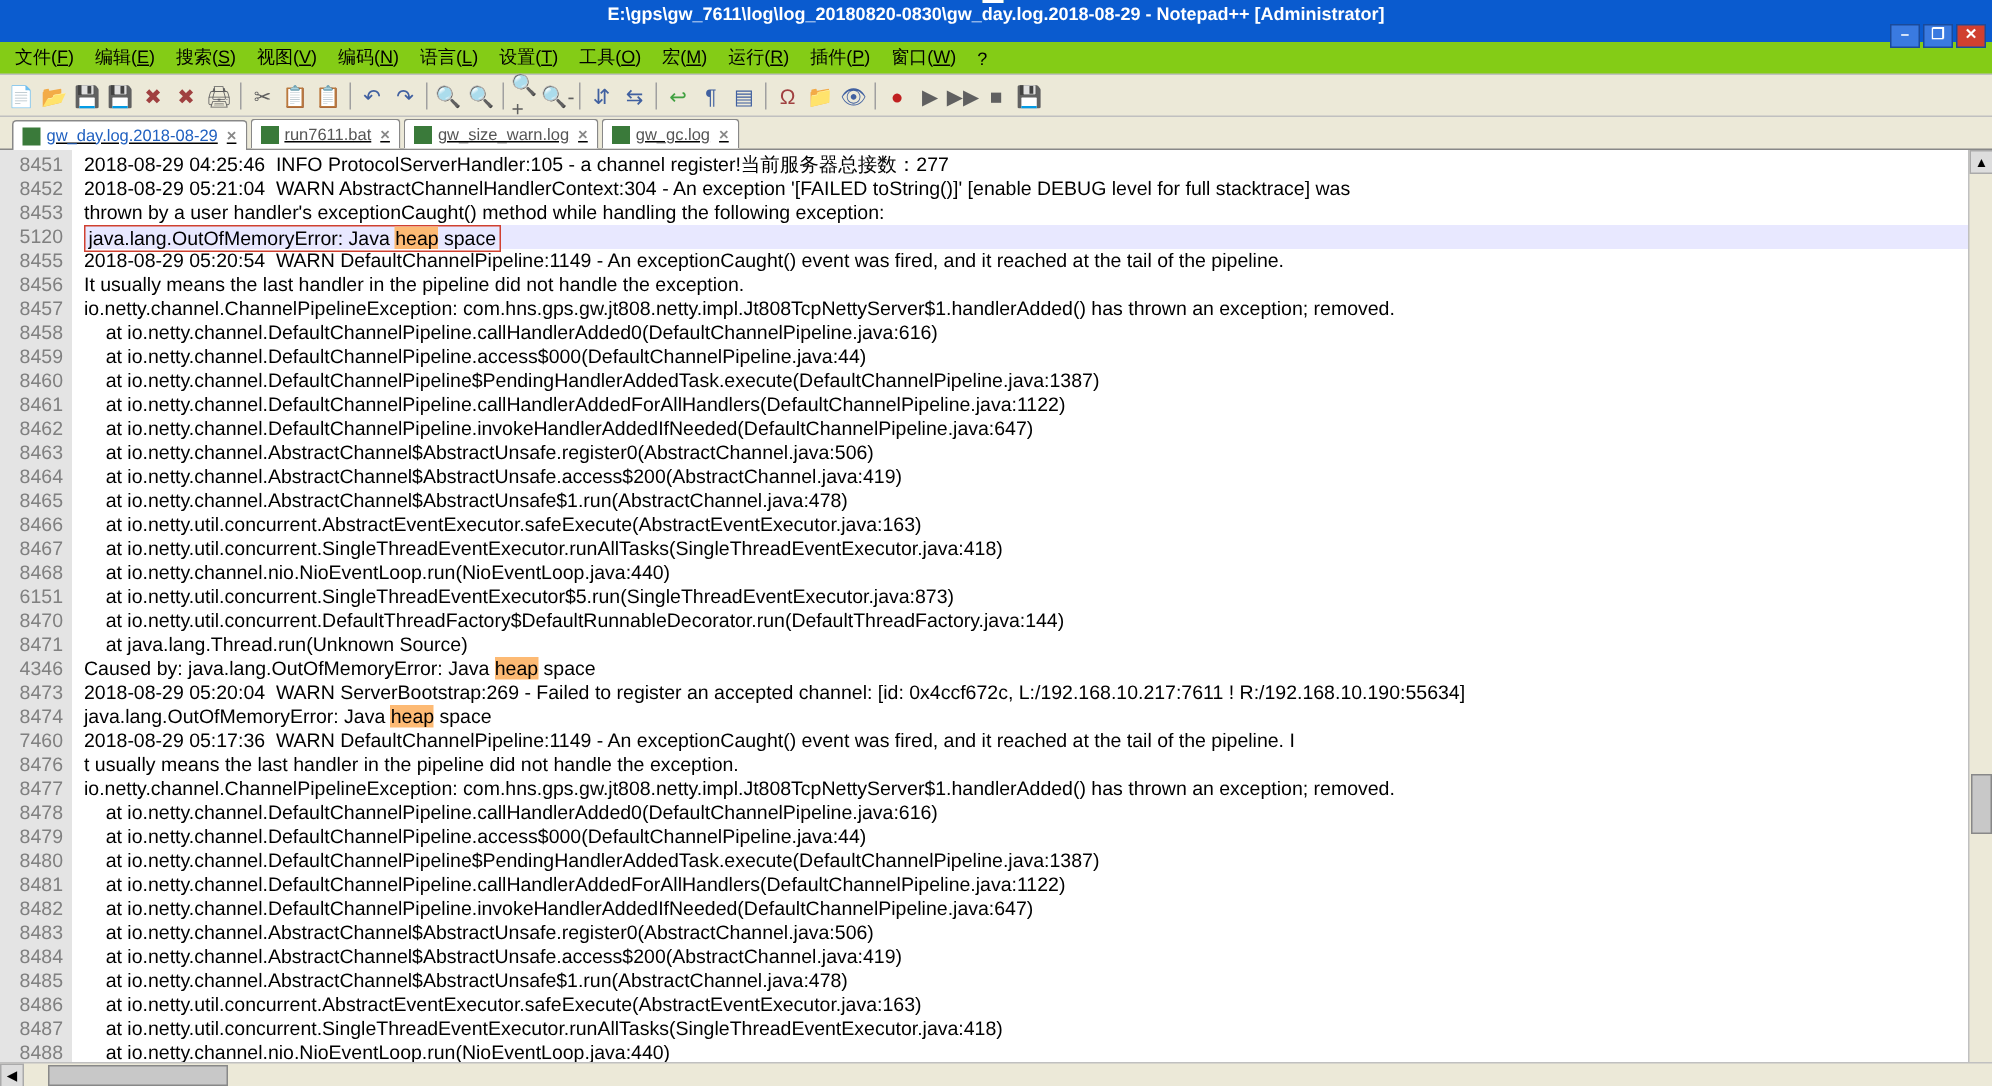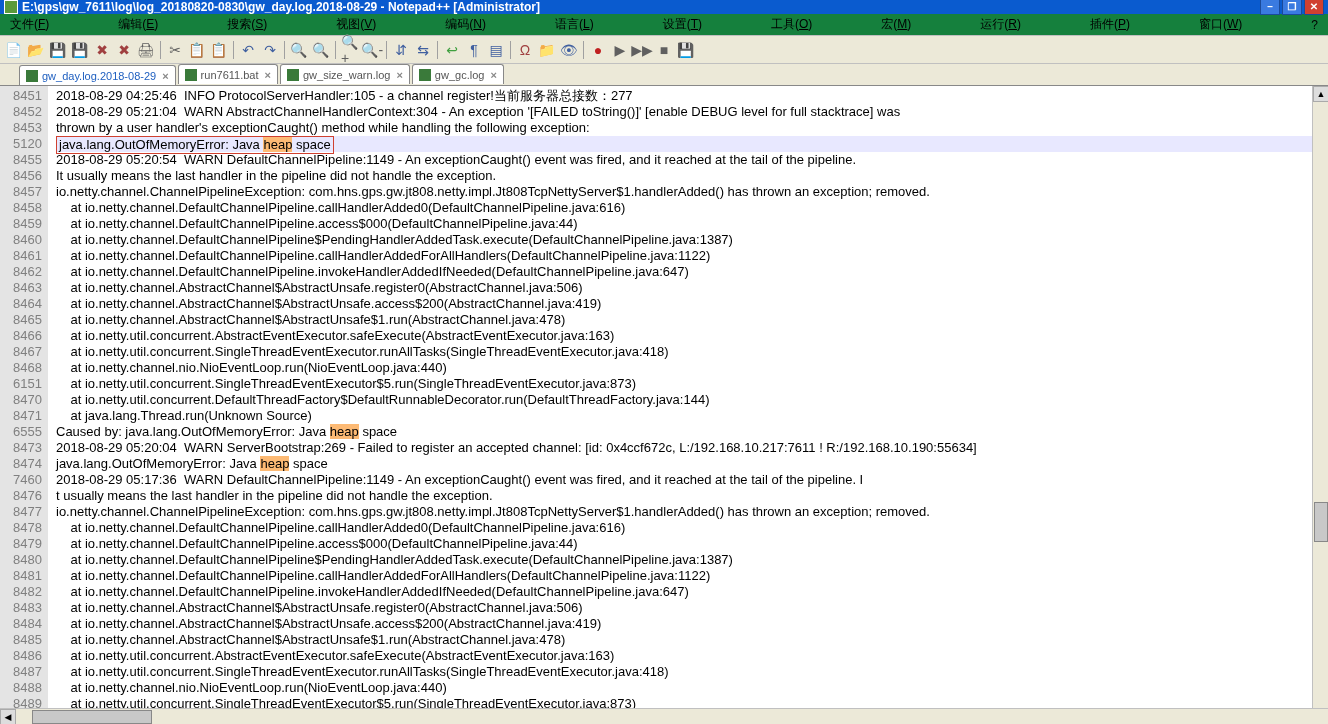--- a/index.html
+++ b/index.html
@@ -1,28 +1,28 @@
 <!DOCTYPE html>
 <html><head>
 <meta charset="utf-8">
 <style>
 * { margin:0; padding:0; box-sizing:border-box; font-family:"Microsoft YaHei",Tahoma,sans-serif; }
 body { width:1328px; height:724px; background:#fff; font-size:12px; overflow:hidden; }
-.titlebar { height:14px; background:linear-gradient(#0a5bcf,#0a5bcf); color:#fff; display:flex; align-items:center; padding:0 4px; font-weight:bold; }
+.titlebar { height:28px; background:linear-gradient(#0a5bcf,#0a5bcf); color:#fff; display:flex; align-items:center; padding:0 4px; font-weight:bold;flex-direction:column; }
 .titlebar-icon { width:14px; height:14px; background:#5a9a3a; margin-right:4px; border:1px solid #fff; }
 .winbtns { margin-left:auto; display:flex; gap:2px; }
 .winbtn { width:20px; height:16px; background:#3a7ae0; border:1px solid #1a4a9a; color:#fff; text-align:center; line-height:14px; font-size:10px; cursor:pointer; }
 .winbtn.close { background:#d04030; }
-.menubar { height:22px; background:#15803d; display:flex; align-items:center; padding:0 4px; gap:2px; border-bottom:1px solid #c0c0c0;justify-content:space-between; }
+.menubar { height:22px; background:#84cc16; display:flex; align-items:center; padding:0 4px; gap:2px; border-bottom:1px solid #c0c0c0; }
 .menuitem { padding:2px 6px; cursor:pointer; }
 .menuitem u { text-decoration:underline; }
 .toolbar { height:28px; background:#ece9d8; display:flex; align-items:center; padding:0 4px; gap:2px; border-bottom:1px solid #c0c0c0; }
 .tbtn { width:20px; height:20px; display:flex; align-items:center; justify-content:center; cursor:pointer; border:1px solid transparent; font-size:14px; }
 .tsep { width:1px; height:18px; background:#a0a0a0; margin:0 2px; }
-.tabbar { height:22px; background:#ece9d8; display:flex; padding:0 19px; border-bottom:1px solid #888; }
+.tabbar { height:22px; background:#ece9d8; display:flex; align-items:flex-end; padding:0 8px; border-bottom:1px solid #888;text-decoration:underline; }
 .tab { height:20px; padding:2px 6px; background:#ffffff; border:1px solid #888; border-bottom:none; margin-right:2px; display:flex; align-items:center; gap:4px; font-size:11px; color:#555; cursor:pointer; border-radius:3px 3px 0 0; }
 .tab.active { background:#fff; color:#2060c0; position:relative; top:1px; }
 .tab-icon { width:12px; height:12px; background:#3a7a3a; display:inline-block; }
 .tab-close { color:#888; cursor:pointer; font-weight:bold; margin-left:2px; }
 .editor { display:flex; height:calc(724px - 22px - 22px - 28px - 22px); font-family:"Courier New",monospace; font-size:13px; line-height:16px; overflow:hidden; position:relative;justify-content:space-between; }
 .gutter { width:48px; background:#e4e4e4; text-align:right; padding:2px 6px 2px 2px; color:#808080; user-select:none; }
 .gutter div { height:16px; }
 .content { flex:1; padding:2px 0 12px 8px; white-space:pre; overflow-x:auto; }
 .content .row { height:16px; }
 .hl-row { background:#e8e8ff; position:relative; }
@@ -142,21 +142,21 @@
       <div>8462</div>
       <div>8463</div>
       <div>8464</div>
       <div>8465</div>
       <div>8466</div>
       <div>8467</div>
       <div>8468</div>
       <div>6151</div>
       <div>8470</div>
       <div>8471</div>
-      <div>6555</div>
+      <div>4346</div>
       <div>8473</div>
       <div>8474</div>
       <div>7460</div>
       <div>8476</div>
       <div>8477</div>
       <div>8478</div>
       <div>8479</div>
       <div>8480</div>
       <div>8481</div>
       <div>8482</div>

